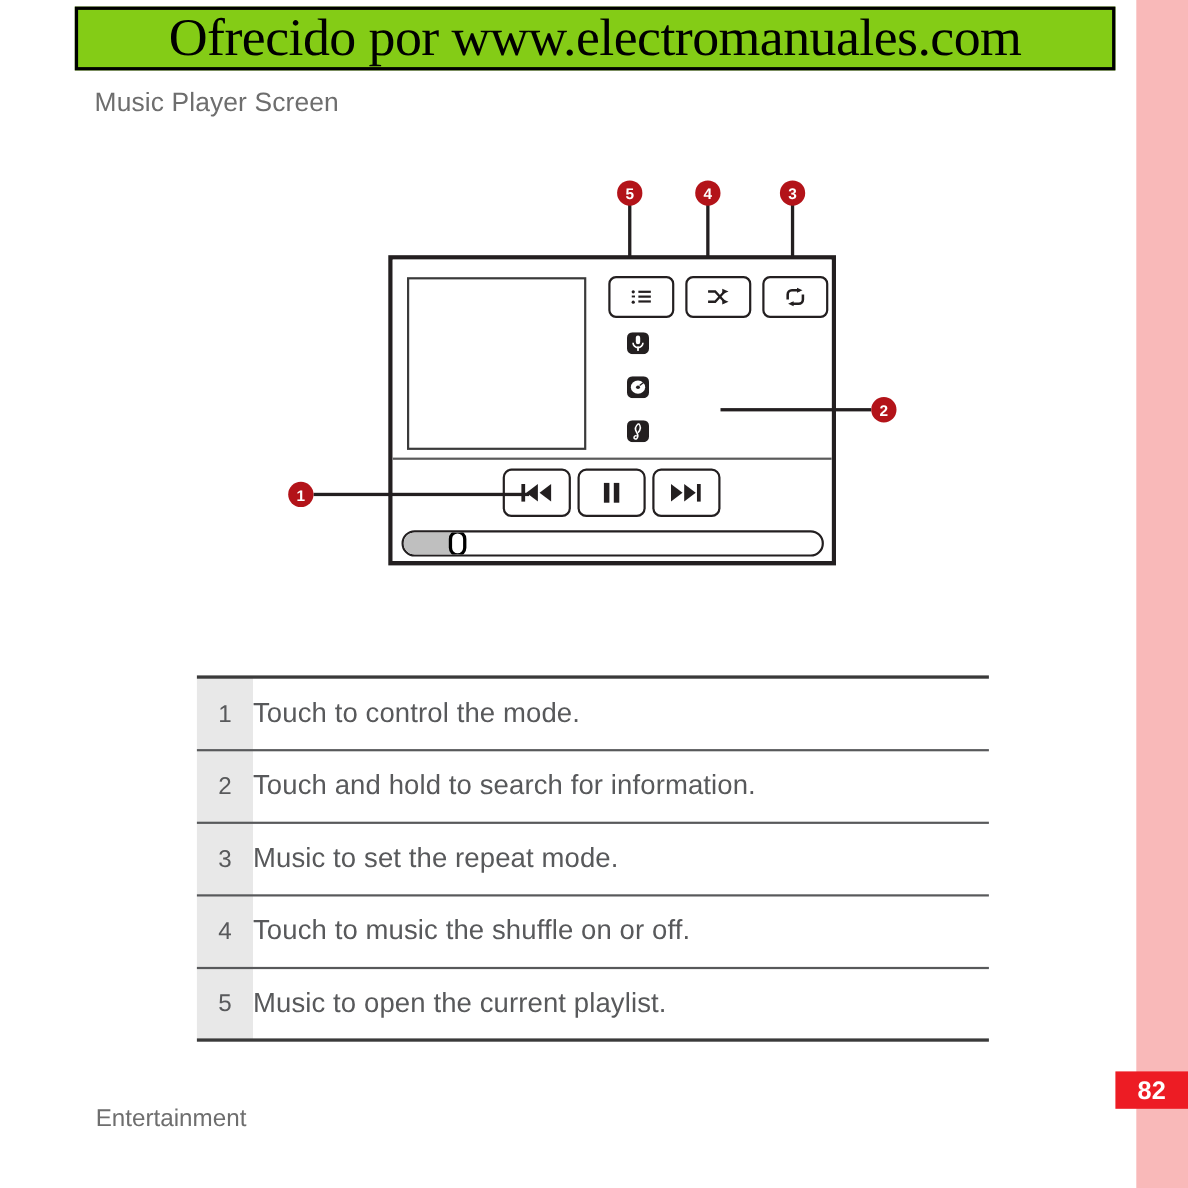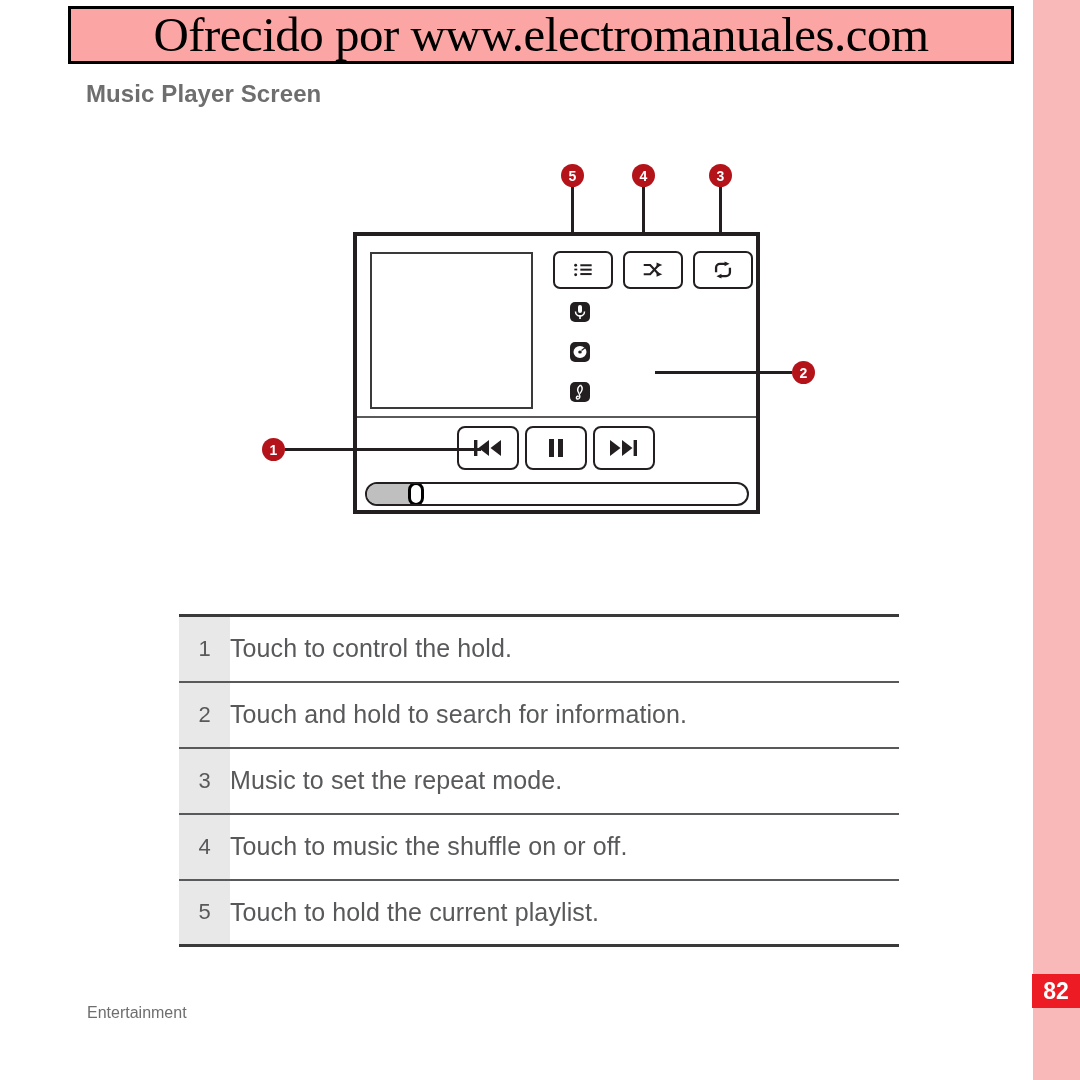--- a/index.html
+++ b/index.html
@@ -17,21 +17,21 @@
 
   
   .watermark-banner {
     position: absolute;
     left: 68px;
     top: 6px;
     width: 946px;
     height: 58px;
     border: 3px solid #000000;
     box-sizing: border-box;
-    background: #fca5a5;
+    background: #84cc16;
     display: flex;
     align-items: center;
     justify-content: center;
     overflow: hidden;
   }
   .watermark-text {
     font-family: "Liberation Serif", serif;
     font-size: 48px;
     line-height: 1;
     color: #000000;
@@ -39,21 +39,21 @@
     letter-spacing: -0.5px;
     transform: scaleX(1.02);
   }
 
   
   .section-heading {
     position: absolute;
     left: 86px;
     top: 80px;
     font-size: 24px;
-    font-weight: bold;
+    font-weight: normal;
     color: #6e6e6e;
     letter-spacing: 0.1px;
   }
 
   
   .figure {
     position: absolute;
     left: 0;
     top: 140px;
     width: 1020px;
@@ -233,38 +233,38 @@
     font-size: 25px;
     color: #58595b;
     letter-spacing: 0.1px;
   }
 
   
   .footer-label {
     position: absolute;
     left: 87px;
     top: 1004px;
-    font-size: 16px;
+    font-size: 22px;
     color: #6e6e6e;
   }
 
   
   .edge-strip {
     position: absolute;
     right: 0;
     top: 0;
     width: 47px;
     height: 1080px;
     background: #f9b9b9;
   }
   .page-badge {
     position: absolute;
     right: 0px;
     top: 974px;
-    width: 48px;
+    width: 66px;
     height: 34px;
     background: #ed1c24;
     color: #ffffff;
     font-size: 23px;
     font-weight: bold;
     display: flex;
     align-items: center;
     justify-content: center;
   }
 </style>
@@ -383,37 +383,37 @@
       </div>
 
     </div>
   </div>
 </div>
 
 <table class="desc-table">
   <tbody>
     <tr>
       <td class="num-cell">1</td>
-      <td class="text-cell">Touch to control the hold.</td>
+      <td class="text-cell">Touch to control the mode.</td>
     </tr>
     <tr>
       <td class="num-cell">2</td>
       <td class="text-cell">Touch and hold to search for information.</td>
     </tr>
     <tr>
       <td class="num-cell">3</td>
       <td class="text-cell">Music to set the repeat mode.</td>
     </tr>
     <tr>
       <td class="num-cell">4</td>
       <td class="text-cell">Touch to music the shuffle on or off.</td>
     </tr>
     <tr>
       <td class="num-cell">5</td>
-      <td class="text-cell">Touch to hold the current playlist.</td>
+      <td class="text-cell">Music to open the current playlist.</td>
     </tr>
   </tbody>
 </table>
 
 <div class="footer-label">Entertainment</div>
 
 <div class="edge-strip"></div>
 <div class="page-badge">82</div>
 
 </body></html>

